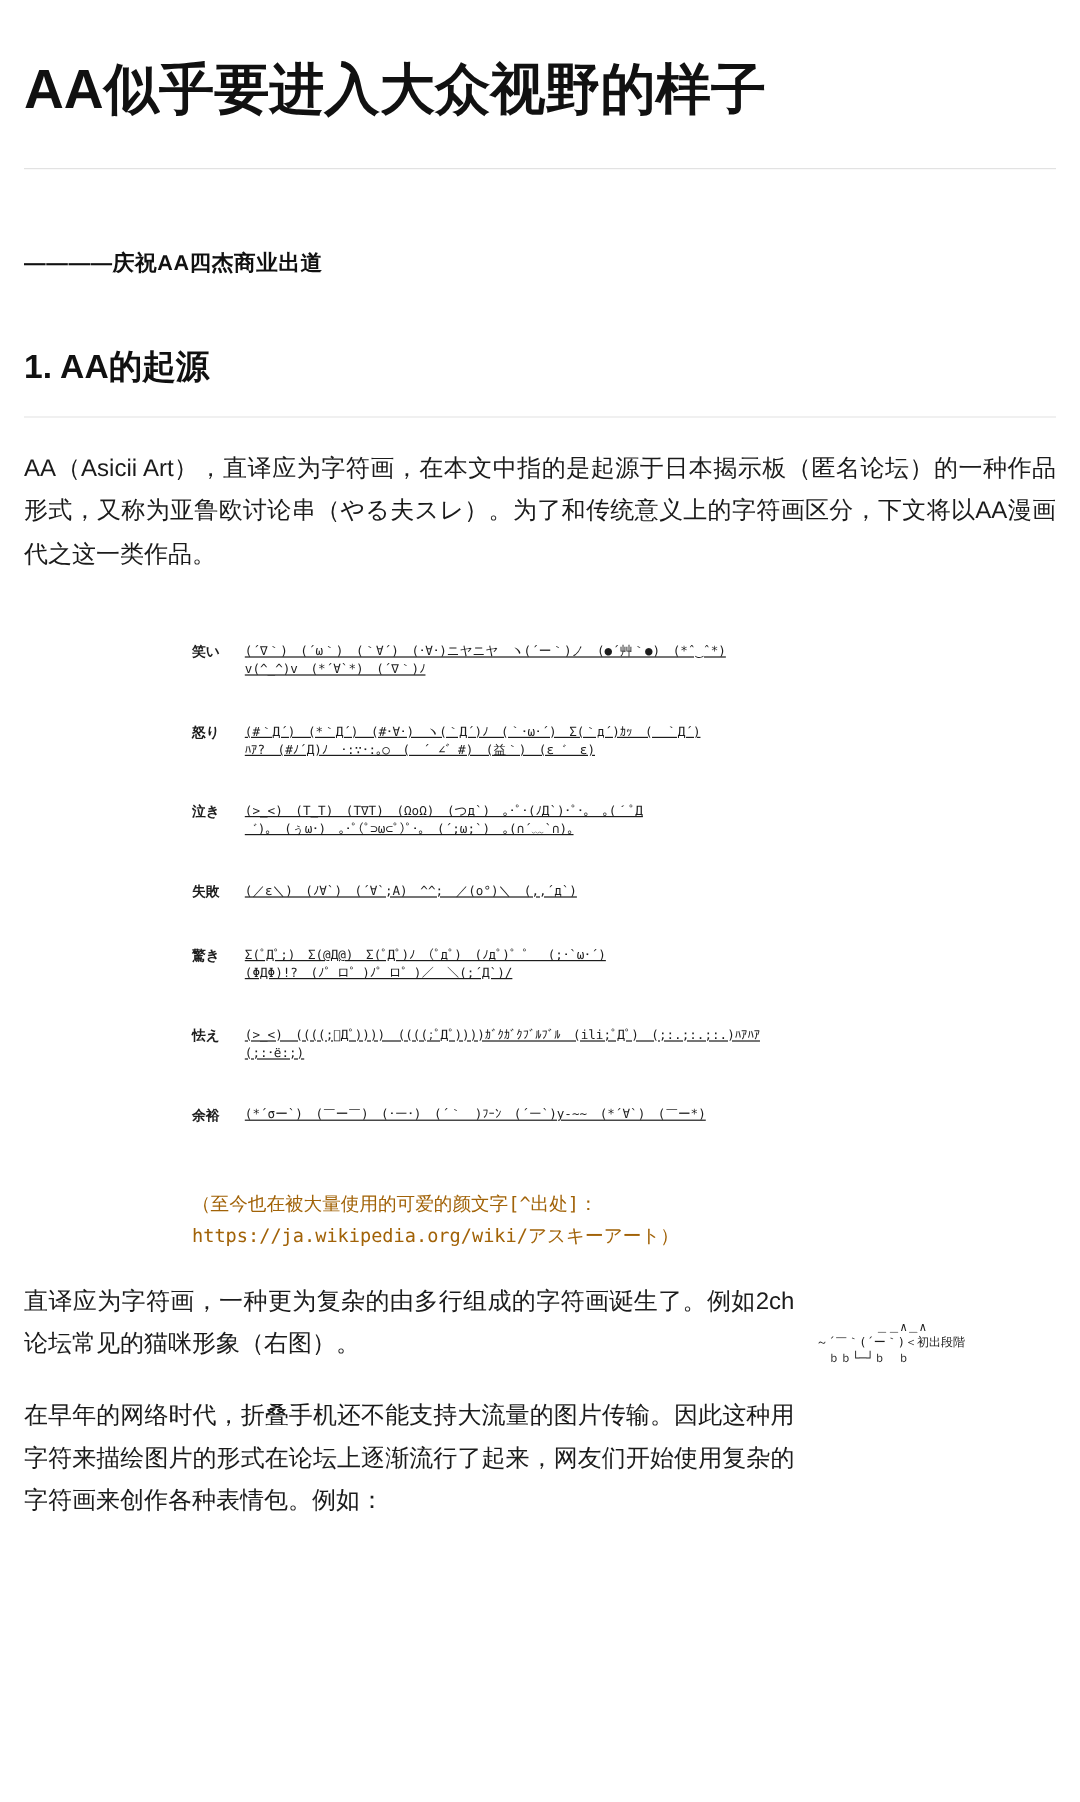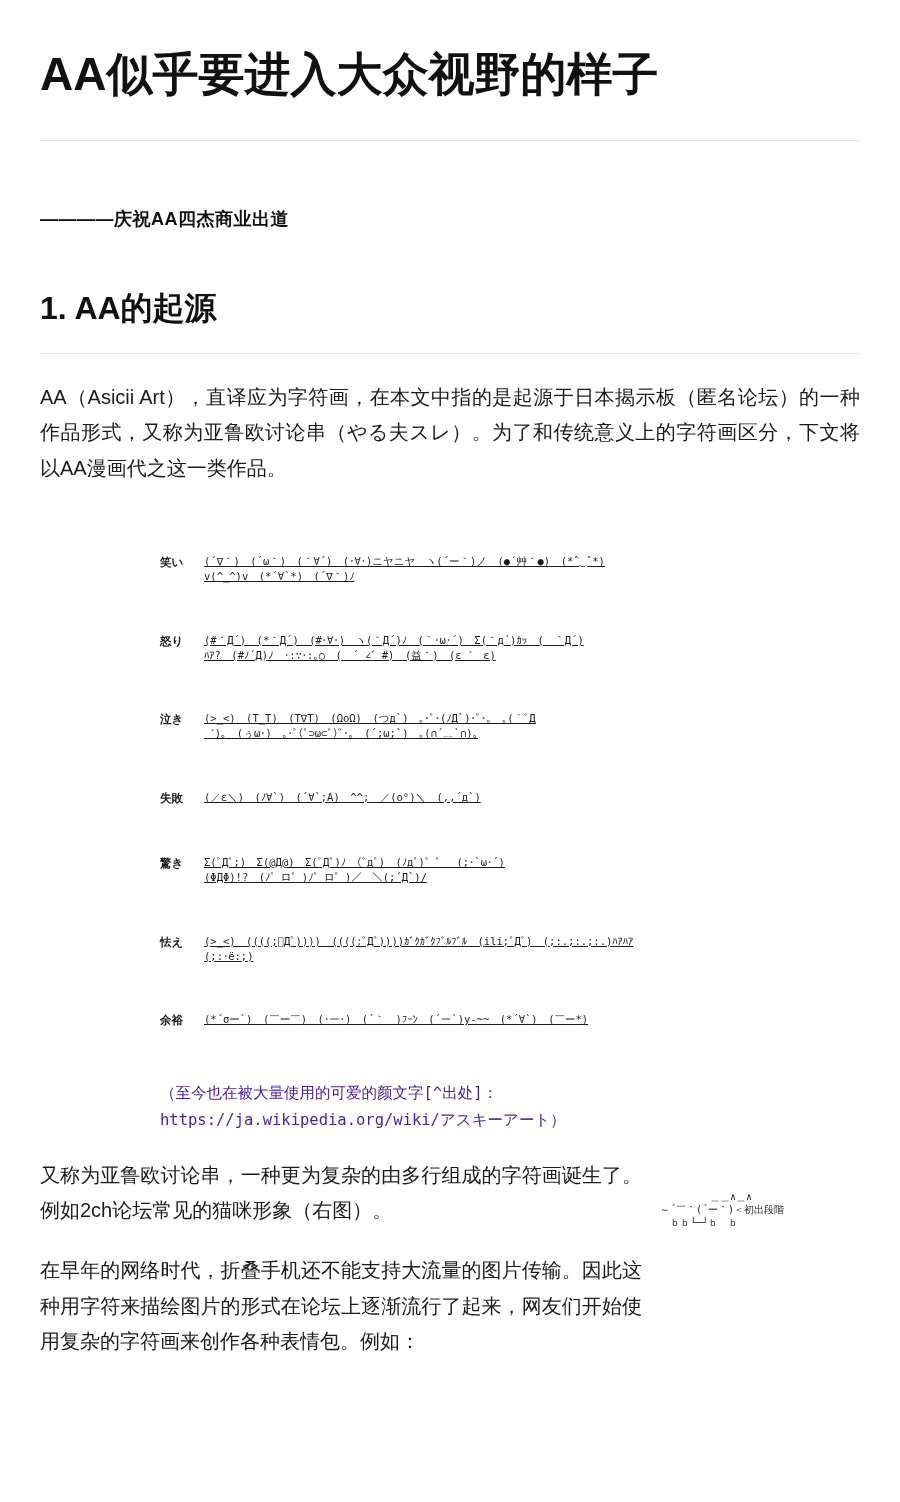--- a/index.html
+++ b/index.html
@@ -13,21 +13,21 @@
     overflow: hidden;
     font-family: "Liberation Sans", "DejaVu Sans", sans-serif;
     color: #1a1a1a;
     position: relative;
   }
   .page {
     position: relative;
     width: 900px;
     height: 1242px;
     box-sizing: border-box;
-    padding: 0 40px;
+    padding: 0 20px;
   }
   .title {
     font-size: 46px;
     font-weight: bold;
     letter-spacing: 0px;
     margin: 0;
     padding-top: 46px;
     line-height: 1.25;
     color: #111111;
   }
@@ -38,21 +38,21 @@
   }
   .subtitle {
     font-size: 18px;
     font-weight: bold;
     margin: 0;
     padding-top: 66px;
     color: #111111;
     letter-spacing: 0.5px;
   }
   .h2 {
-    font-size: 32px;
+    font-size: 28px;
     font-weight: bold;
     margin: 0;
     padding-top: 56px;
     color: #111111;
   }
   .h2-rule {
     border: 0;
     border-top: 1px solid #e7e7e7;
     margin: 22px 0 0 0;
   }
@@ -74,21 +74,20 @@
     font-size: 10.5px;
     line-height: 1.42;
     color: #1c1c1c;
     white-space: pre;
     letter-spacing: 0px;
   }
   .aa-row {
     display: flex;
     align-items: flex-start;
     margin-bottom: 7px;
-    margin-top: 12px;
   }
   .aa-label {
     font-family: "Liberation Sans", "DejaVu Sans", sans-serif;
     font-size: 11.5px;
     font-weight: bold;
     width: 44px;
     flex: 0 0 44px;
     white-space: nowrap;
   }
   .aa-faces {
@@ -98,21 +97,21 @@
     text-decoration: underline;
   }
   .aa-source {
     font-family: "DejaVu Sans Mono", "Liberation Mono", monospace;
     font-size: 15.5px;
     line-height: 1.75;
     margin: 14px auto 0 auto;
     width: 580px;
     white-space: pre-wrap;
     word-break: break-all;
-    color: #4c1d95;
+    color: #a16207;
   }
   .cols {
     display: flex;
     align-items: flex-start;
     gap: 18px;
   }
   .col-text {
     flex: 1 1 auto;
   }
   .col-aa {
@@ -178,21 +177,21 @@
       <div class="aa-label">余裕</div>
       <div class="aa-faces">(*´σー`)　(￣ー￣)　(･ー･)　(´｀ゝ)ﾌｰﾝ　(´ー`)y-~~　(*´∀`)　(￣ー*)</div>
     </div>
   </div>
 
   <div class="aa-source"><span>（至今也在被大量使用的可爱的颜文字[^出处]：</span>
 <span>https://ja.wikipedia.org/wiki/アスキーアート）</span></div>
 
   <div class="cols">
     <div class="col-text">
-      <p class="body">又称为亚鲁欧讨论串，一种更为复杂的由多行组成的字符画诞生了。例如2ch论坛常见的猫咪形象（右图）。</p>
+      <p class="body">直译应为字符画，一种更为复杂的由多行组成的字符画诞生了。例如2ch论坛常见的猫咪形象（右图）。</p>
       <p class="body">在早年的网络时代，折叠手机还不能支持大流量的图片传输。因此这种用字符来描绘图片的形式在论坛上逐渐流行了起来，网友们开始使用复杂的字符画来创作各种表情包。例如：</p>
     </div>
     <div class="col-aa">
       <div class="cat-group">　　　　　＿＿∧＿∧
 ～´￣｀(´ー｀)＜初出段階
 　ｂｂ└─┘ｂ　ｂ</div>
       
       
       
     </div>

